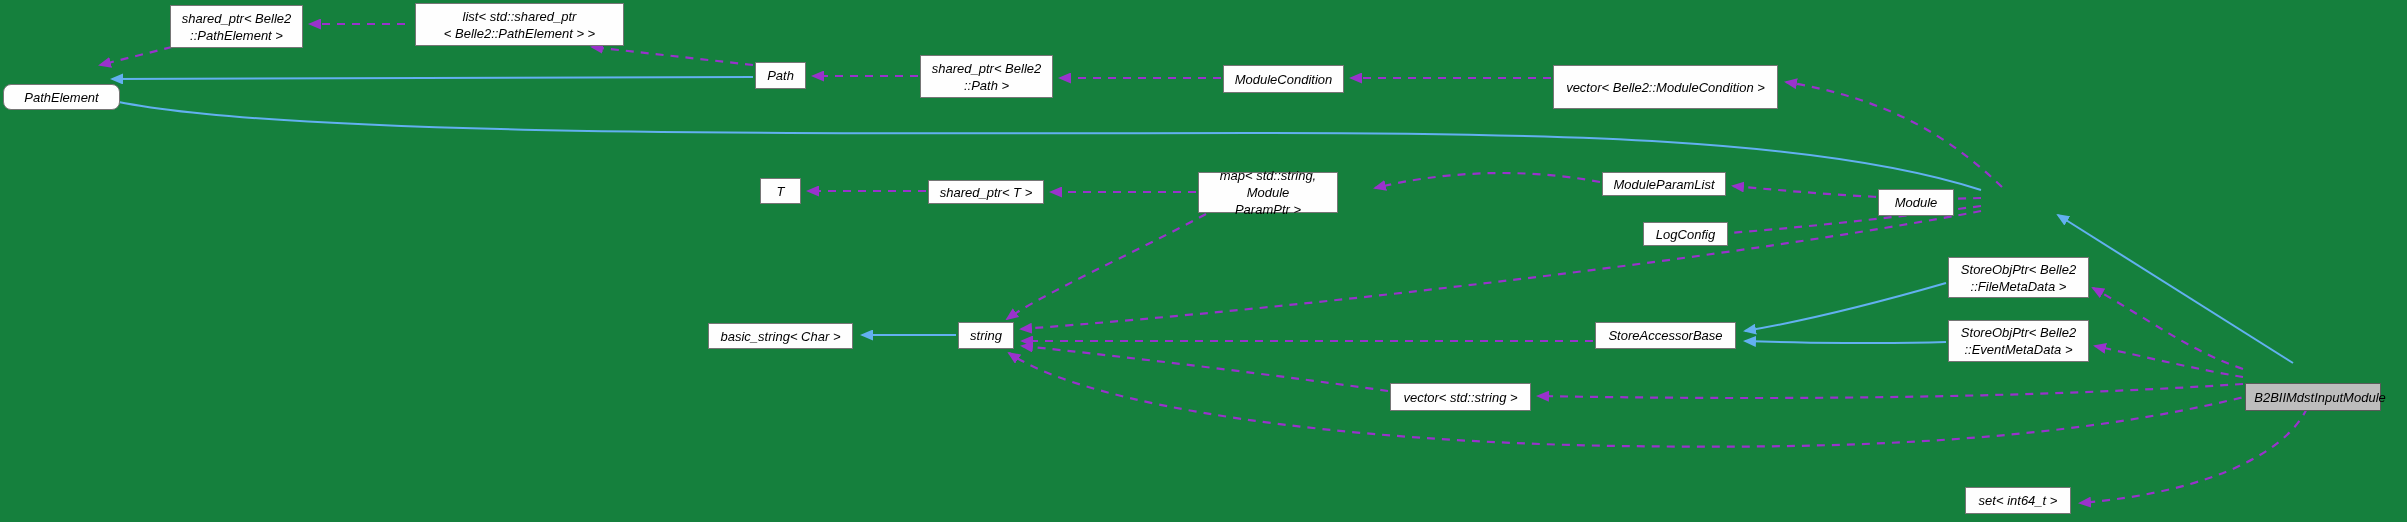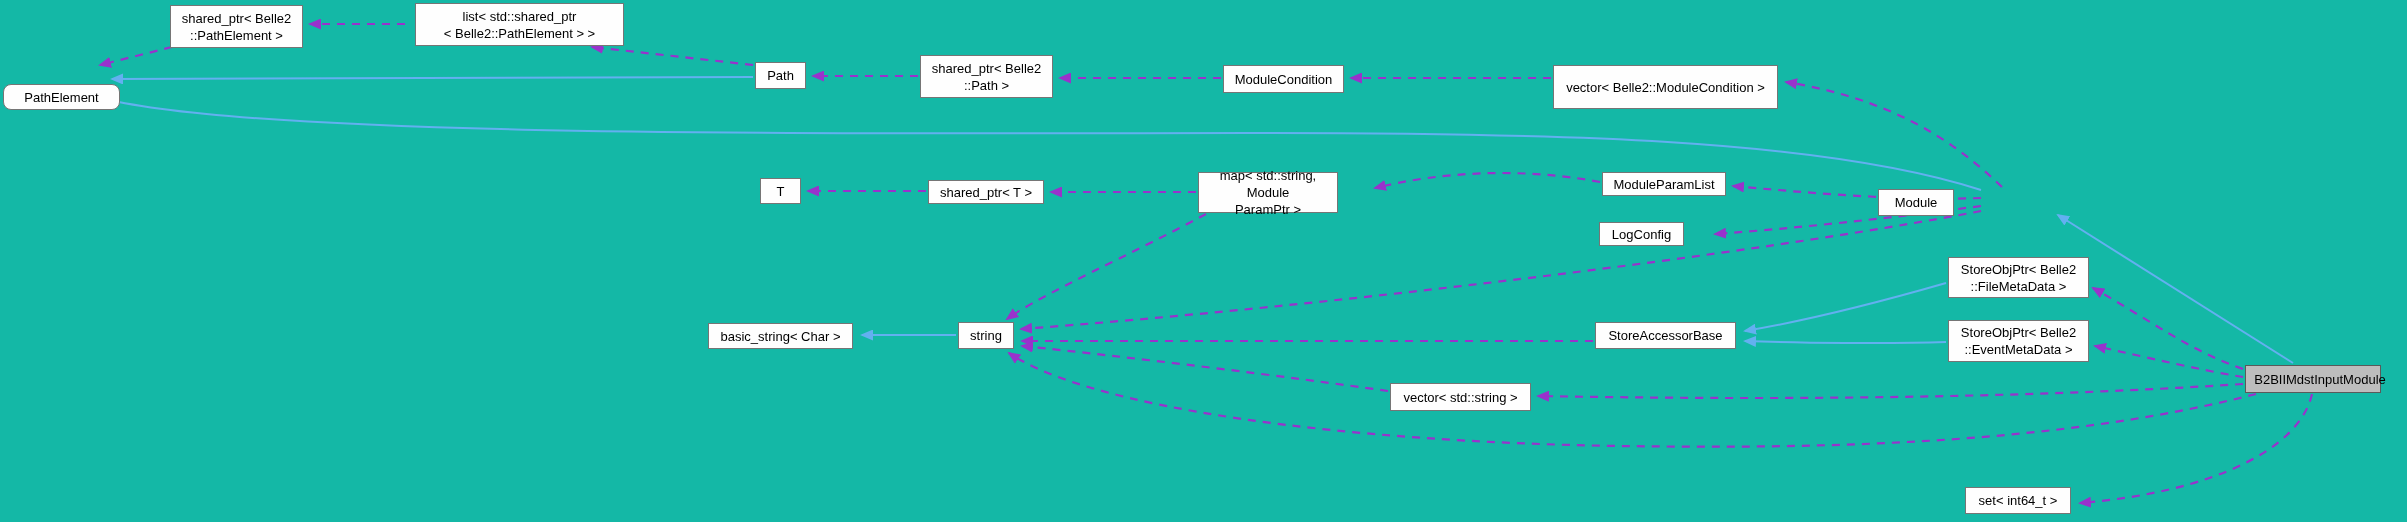--- a/index.html
+++ b/index.html
@@ -1,21 +1,22 @@
 <!DOCTYPE html>
 <html><head>
 <meta charset="utf-8">
 <style>
   html,body{margin:0;padding:0;background:#000;}
   #graph{
     position:relative;
     width:2407px;height:522px;
-    background:#14b8a6;
+    background:#15803d;
     font-family:"Liberation Sans", sans-serif;
     overflow:hidden;
+    font-style:italic;
   }
   #edges{position:absolute;left:0;top:0;width:2407px;height:522px;}
   .node{
     position:absolute;
     box-sizing:border-box;
     background:#fefefe;
     border:1.5px solid #757575;
     color:#000;
     font-size:13px;
     line-height:17px;
@@ -89,26 +90,26 @@
   <div class="node" style="left:755px;top:62px;width:51px;height:27px;">Path</div>
   <div class="node" style="left:920px;top:55px;width:133px;height:43px;">shared_ptr&lt; Belle2
 ::Path &gt;</div>
   <div class="node" style="left:1223px;top:65px;width:121px;height:28px;">ModuleCondition</div>
   <div class="node" style="left:1553px;top:65px;width:225px;height:44px;">vector&lt; Belle2::ModuleCondition &gt;</div>
   <div class="node" style="left:760px;top:178px;width:41px;height:26px;">T</div>
   <div class="node" style="left:928px;top:180px;width:116px;height:24px;">shared_ptr&lt; T &gt;</div>
   <div class="node" style="left:1198px;top:172px;width:140px;height:41px;">map&lt; std::string, Module
 ParamPtr &gt;</div>
   <div class="node" style="left:1602px;top:172px;width:124px;height:24px;">ModuleParamList</div>
-  <div class="node" style="left:1599px;top:222px;width:85px;height:24px;">LogConfig</div>
+  <div class="node" style="left:1643px;top:222px;width:85px;height:24px;">LogConfig</div>
   <div class="node" style="left:1878px;top:189px;width:76px;height:27px;">Module</div>
   <div class="node" style="left:1948px;top:257px;width:141px;height:41px;">StoreObjPtr&lt; Belle2
 ::FileMetaData &gt;</div>
   <div class="node" style="left:1595px;top:322px;width:141px;height:27px;">StoreAccessorBase</div>
   <div class="node" style="left:1948px;top:320px;width:141px;height:42px;">StoreObjPtr&lt; Belle2
 ::EventMetaData &gt;</div>
   <div class="node" style="left:708px;top:323px;width:145px;height:26px;">basic_string&lt; Char &gt;</div>
   <div class="node" style="left:958px;top:322px;width:56px;height:27px;">string</div>
   <div class="node" style="left:1390px;top:383px;width:141px;height:28px;">vector&lt; std::string &gt;</div>
-  <div class="node highlight" style="left:2245px;top:365px;width:136px;height:28px;padding-left:20px;">B2BIIMdstInputModule</div>
+  <div class="node highlight" style="left:2245px;top:383px;width:136px;height:28px;padding-left:20px;">B2BIIMdstInputModule</div>
   <div class="node" style="left:1965px;top:487px;width:106px;height:27px;">set&lt; int64_t &gt;</div>
 
 </div>
 
 </body></html>

